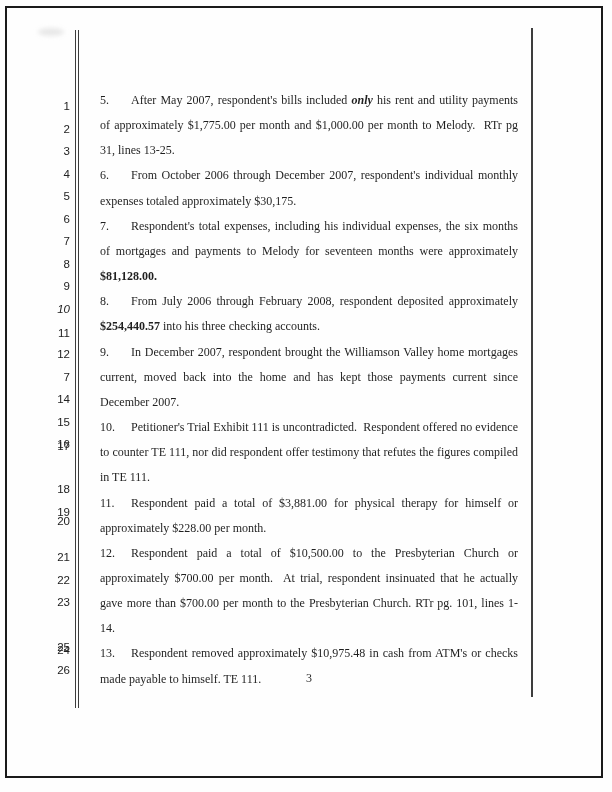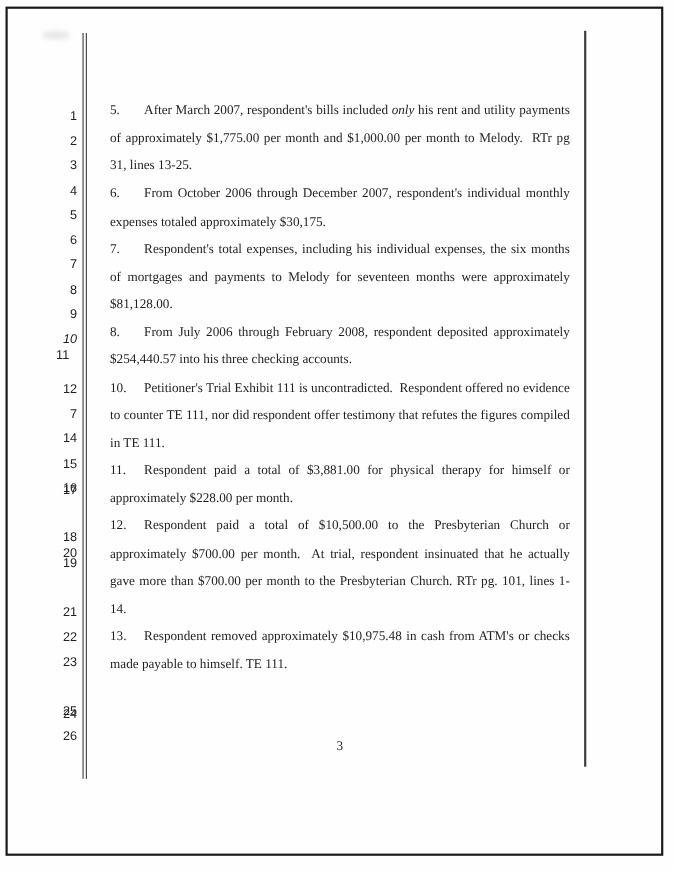--- a/index.html
+++ b/index.html
@@ -71,21 +71,21 @@
     line-height: 25.15px;
     text-align: justify;
   }
   .para {
     margin: 0;
   }
   .para-num {
     display: inline-block;
     width: 31px;
   }
-  .seg-bold { font-weight: normal; }
+  .seg-bold { font-weight: bold; }
   .seg-italic { font-style: italic; }
   .page-number {
     position: absolute;
     left: 100px;
     top: 671px;
     width: 418px;
     text-align: center;
     font-size: 12px;
     color: #2a2a2a;
   }
@@ -102,41 +102,42 @@
       <div class="line-number" style="top: 99px;">1</div>
       <div class="line-number" style="top: 121.55px;">2</div>
       <div class="line-number" style="top: 144.1px;">3</div>
       <div class="line-number" style="top: 166.65px;">4</div>
       <div class="line-number" style="top: 189.2px;">5</div>
       <div class="line-number" style="top: 211.75px;">6</div>
       <div class="line-number" style="top: 234.3px;">7</div>
       <div class="line-number" style="top: 256.85px;">8</div>
       <div class="line-number" style="top: 279.4px;">9</div>
       <div class="line-number" style="top: 301.95px; font-style: italic;">10</div>
-      <div class="line-number" style="top: 316px; text-align: center;">11</div>
+      <div class="line-number" style="top: 326px;">11</div>
       <div class="line-number" style="top: 347.05px;">12</div>
       <div class="line-number" style="top: 369.6px;">7</div>
       <div class="line-number" style="top: 392.15px;">14</div>
       <div class="line-number" style="top: 414.7px;">15</div>
       <div class="line-number" style="top: 437.25px;">16</div>
       <div class="line-number" style="top: 439px;">17</div>
       <div class="line-number" style="top: 482.35px;">18</div>
       <div class="line-number" style="top: 504.9px;">19</div>
-      <div class="line-number" style="top: 496px;">20</div>
+      <div class="line-number" style="top: 514px;">20</div>
       <div class="line-number" style="top: 550px;">21</div>
       <div class="line-number" style="top: 572.55px;">22</div>
       <div class="line-number" style="top: 595.1px;">23</div>
       <div class="line-number" style="top: 617.65px; margin-top: 25px;">24</div>
       <div class="line-number" style="top: 640.2px;">25</div>
       <div class="line-number" style="top: 662.75px;">26</div>
     </div>
   <div id="text-block" class="text-block">
-      <div class="para"><span class="para-num">5.</span><span>After March 2007, respondent's bills included </span><span class="seg-bold seg-italic">only</span><span> his rent and utility payments of approximately $1,775.00 per month and $1,000.00 per month to Melody.&nbsp; RTr pg 31, lines 13-25.</span></div>
+      <div class="para"><span class="para-num">5.</span><span>After May 2007, respondent's bills included </span><span class="seg-bold seg-italic">only</span><span> his rent and utility payments of approximately $1,775.00 per month and $1,000.00 per month to Melody.&nbsp; RTr pg 31, lines 13-25.</span></div>
       <div class="para"><span class="para-num">6.</span><span>From October 2006 through December 2007, respondent's individual monthly expenses totaled approximately $30,175.</span></div>
       <div class="para"><span class="para-num">7.</span><span>Respondent's total expenses, including his individual expenses, the six months of mortgages and payments to Melody for seventeen months were approximately </span><span class="seg-bold">$81,128.00.</span></div>
       <div class="para"><span class="para-num">8.</span><span>From July 2006 through February 2008, respondent deposited approximately </span><span class="seg-bold">$254,440.57</span><span> into his three checking accounts.</span></div>
+      <div class="para"><span class="para-num">9.</span><span>In December 2007, respondent brought the Williamson Valley home mortgages current, moved back into the home and has kept those payments current since December 2007.</span></div>
       <div class="para"><span class="para-num">10.</span><span>Petitioner's Trial Exhibit 111 is uncontradicted.&nbsp; Respondent offered no evidence to counter TE 111, nor did respondent offer testimony that refutes the figures compiled in TE 111.</span></div>
       <div class="para"><span class="para-num">11.</span><span>Respondent paid a total of $3,881.00 for physical therapy for himself or approximately $228.00 per month.</span></div>
       <div class="para"><span class="para-num">12.</span><span>Respondent paid a total of $10,500.00 to the Presbyterian Church or approximately $700.00 per month.&nbsp; At trial, respondent insinuated that he actually gave more than $700.00 per month to the Presbyterian Church. RTr pg. 101, lines 1-14.</span></div>
       <div class="para"><span class="para-num">13.</span><span>Respondent removed approximately $10,975.48 in cash from ATM's or checks made payable to himself. TE 111.</span></div>
     </div>
   <div class="page-number">3</div>
 </div>
 
 </body></html>

